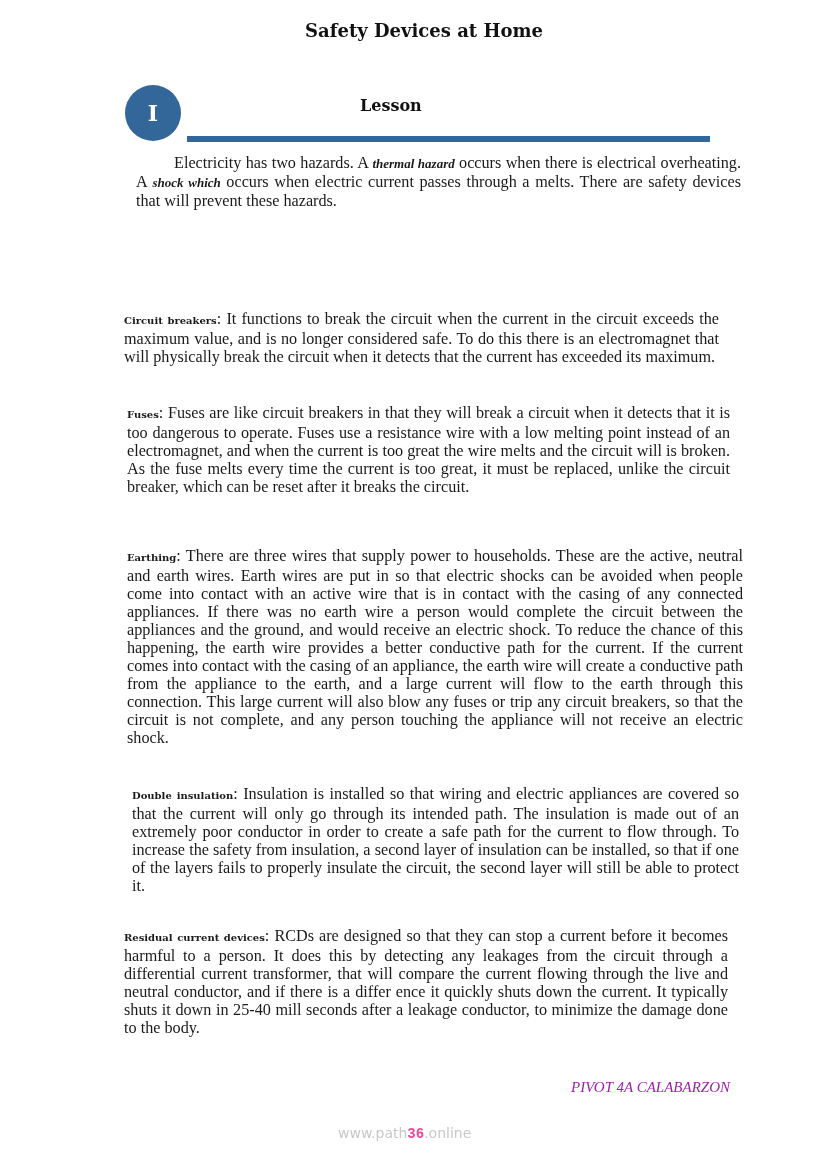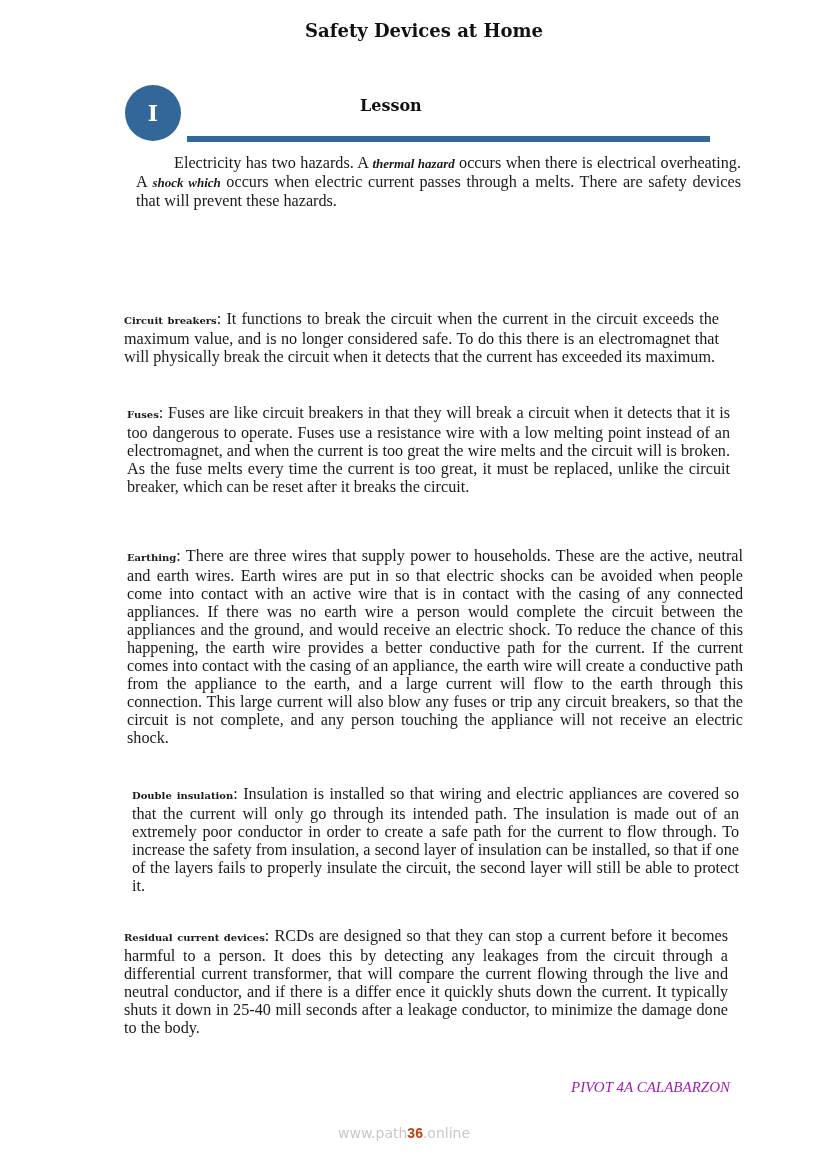--- a/index.html
+++ b/index.html
@@ -106,22 +106,22 @@
     .watermark {
       position: absolute;
       top: 1125px;
       left: 338px;
       font-family: "DejaVu Sans", sans-serif;
       font-size: 14px;
       color: #c8c8c8;
       white-space: nowrap;
     }
     .page-number {
-      color: #c2410c;
-      font-family: Liberation Sans, sans-serif;
+      color: #ec4899;
+      font-family: Liberation Mono, monospace;
       font-weight: bold;
       font-size: 14px;
     }
   </style>
 </head>
 <body>
 
 <div class="page-title">Safety Devices at Home</div>
 
 <div class="lesson-badge">

